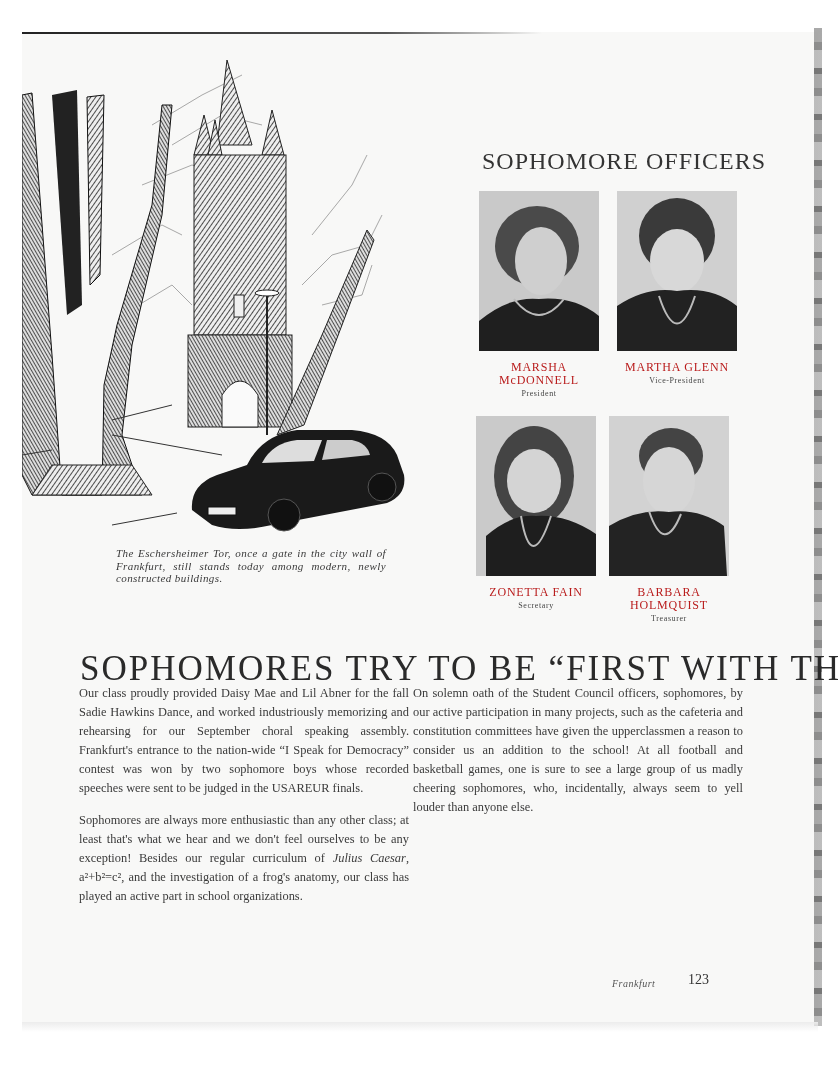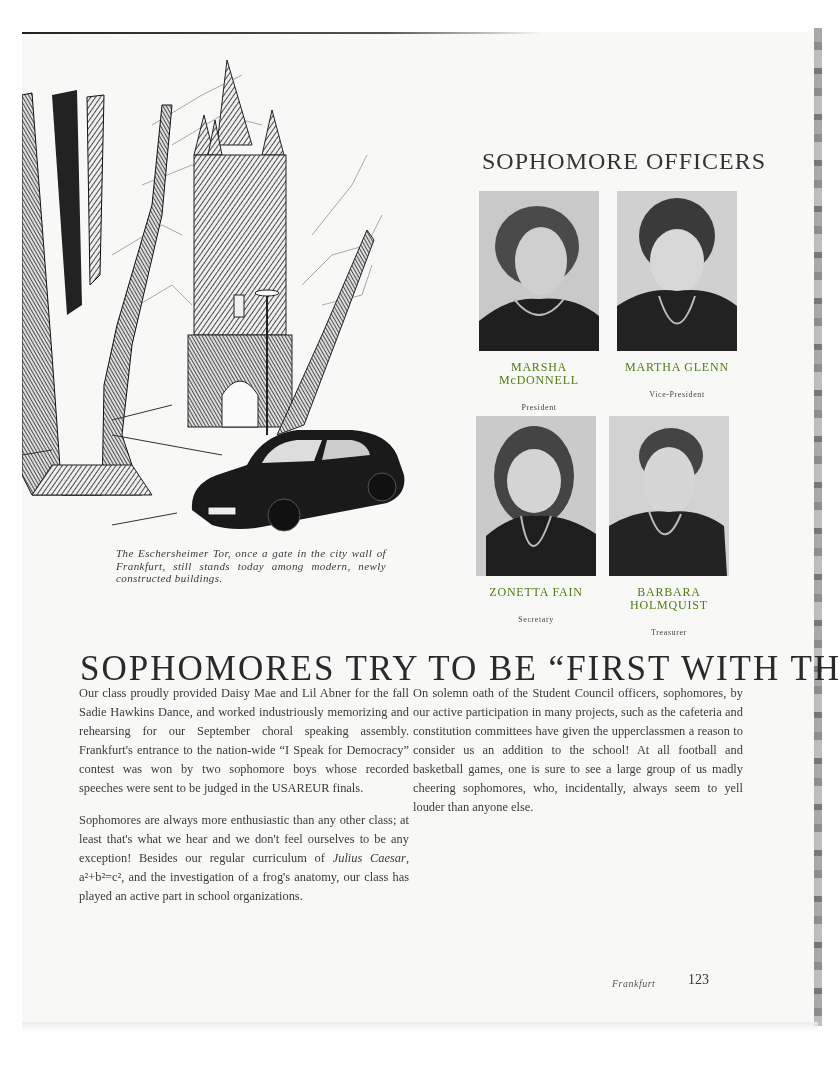--- a/index.html
+++ b/index.html
@@ -16,22 +16,22 @@
                opacity: .85; }
     .illustration { position: absolute; left: 22px; top: 55px; width: 390px; height: 490px; }
     .caption { position: absolute; left: 116px; top: 547px; width: 270px;
                font-style: italic; font-size: 11px; line-height: 12.5px; letter-spacing: .4px;
                color: #3a3a3a; text-align: justify; }
     .officers-title { position: absolute; left: 466px; top: 132px; font-size: 24px;
                       letter-spacing: 1px; color: #333; font-weight: normal; margin: 16px; }
     .officer { position: absolute; width: 130px; text-align: center; }
     .photo { width: 120px; height: 160px; margin: 0 auto; background: #bdbdbd; position: relative; overflow: hidden; }
     .photo svg { display: block; }
-    .officer-name { font-size: 12px; letter-spacing: .8px; line-height: 13px; color: #4d7c0f; margin-top: 10px; text-align: center; }
-    .officer-role { font-size: 8px; letter-spacing: .6px; color: #444; margin-top: 16px; }
+    .officer-name { font-size: 12px; letter-spacing: .8px; line-height: 13px; color: #b91c1c; margin-top: 10px; text-align: center; }
+    .officer-role { font-size: 8px; letter-spacing: .6px; color: #444; margin-top: 2px; }
     .headline { position: absolute; left: 80px; top: 649px; font-size: 35px; letter-spacing: 2px;
                 color: #2a2a2a; margin: 0; font-weight: normal; white-space: nowrap; }
     .col { position: absolute; width: 330px; font-size: 12.4px; line-height: 19px;
            text-align: justify; color: #3a3a3a; }
     .col p { margin: 0 0 13px 0; hyphens: manual; }
     .col-left { left: 79px; top: 684px; }
     .col-right { left: 413px; top: 684px; }
     .footer-label { position: absolute; left: 612px; top: 978px; font-style: italic; font-size: 10px; color: #555; letter-spacing: .5px; }
     .page-number { position: absolute; left: 688px; top: 972px; font-size: 14px; color: #333; }
   </style>

